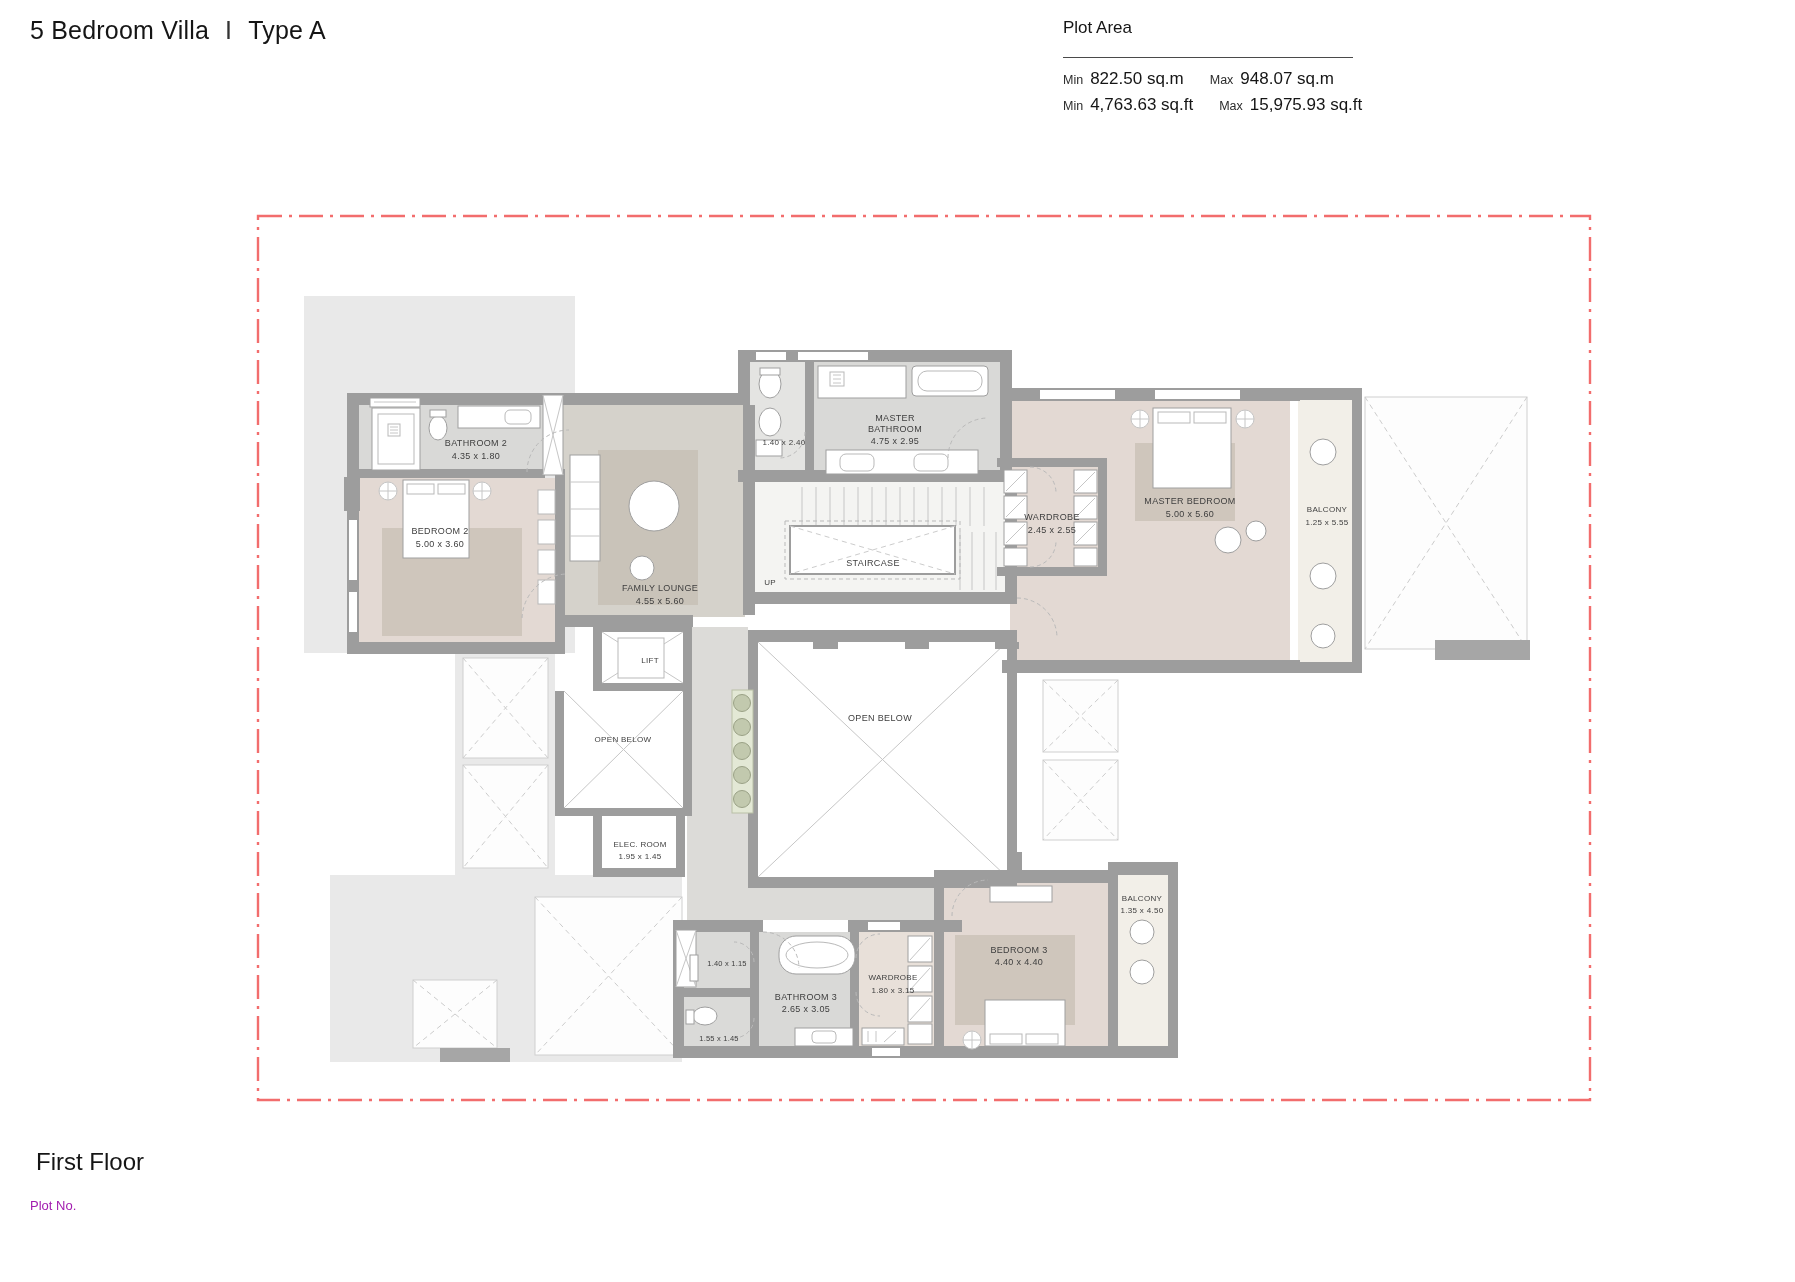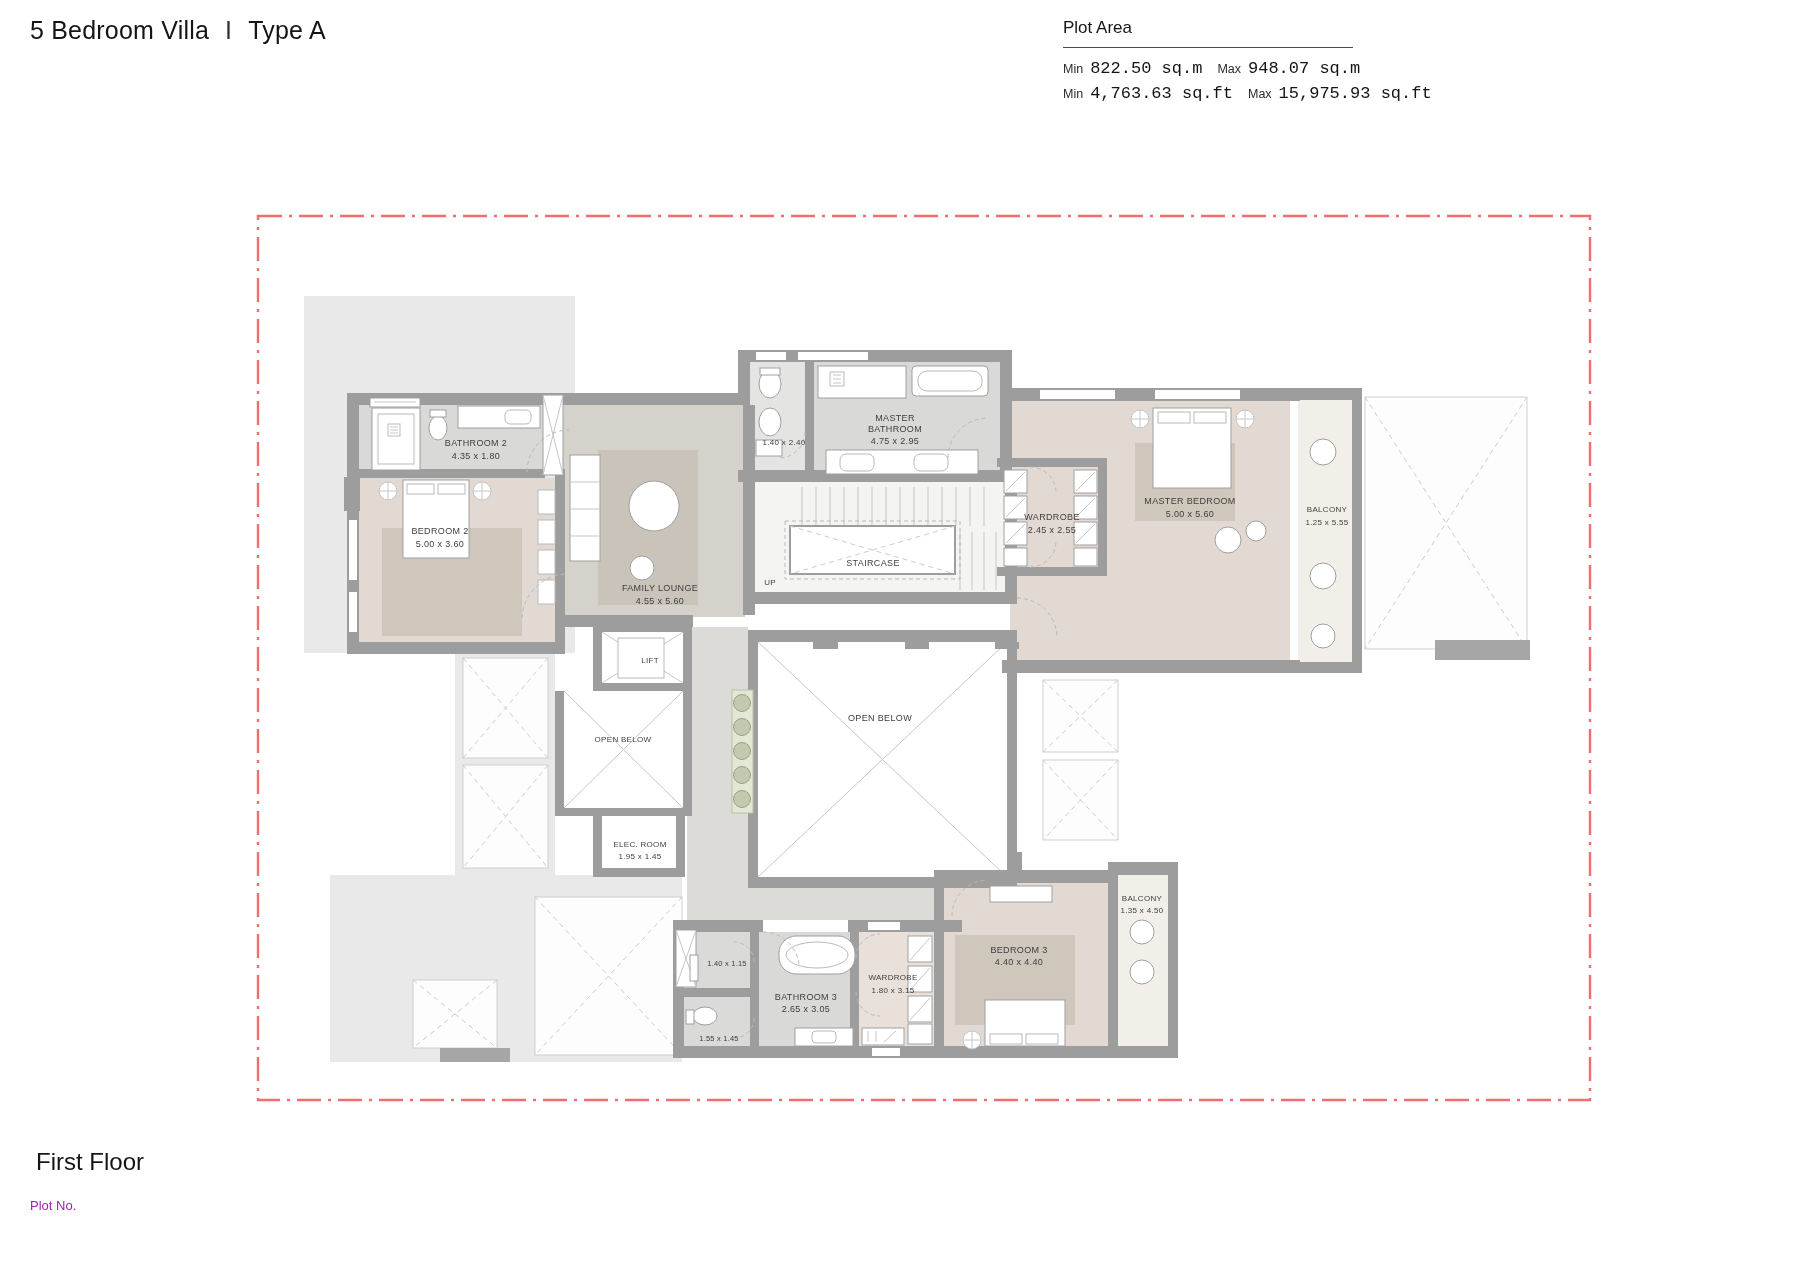--- a/index.html
+++ b/index.html
@@ -3,25 +3,25 @@
 <meta charset="utf-8">
 <style>
   html,body{margin:0;padding:0;background:#ffffff;}
   #stage{position:relative;width:1657px;height:1282px;background:#ffffff;overflow:hidden;
          font-family:"Liberation Sans", sans-serif;color:#111;}
   
   .title{position:absolute;left:30px;top:16px;font-size:25px;letter-spacing:.2px;color:#151515;display:flex;align-items:baseline;gap:16px;}
   .title .sep{font-weight:400;color:#333;}
   .areas{position:absolute;top:18px;font-size:17px;}
   .areas h3{margin:0 0 11px 0;font-size:17px;font-weight:400;color:#151515;
-            border-bottom:1.4px solid #4a4a4a;padding-bottom:9px;}
-  .arow{display:flex;gap:15px;margin-top:6px;}
+            border-bottom:1.4px solid #4a4a4a;padding-bottom:19px;}
+  .arow{display:flex;gap:26px;margin-top:6px;}
   .apair{display:flex;align-items:baseline;gap:7px;}
   .alab{font-size:12.5px;color:#2c2c2c;}
-  .aval{font-size:17px;color:#151515;white-space:nowrap;font-family:Liberation Mono, monospace;}
+  .aval{font-size:17px;color:#151515;white-space:nowrap;}
   #plotArea{left:1063px;width:290px;}
   #saleable{left:1432px;width:104px;}
   #saleable .aval{display:block;margin-top:6px;}
   
   .floorName{position:absolute;left:36px;top:1148px;font-size:24px;color:#151515;}
   .plotNoLab{position:absolute;left:30px;top:1198px;font-size:13px;color:#a21caf;}
   .plotNos{position:absolute;left:30px;top:1228px;font-size:17px;color:#151515;}
   
   svg text{font-family:"Liberation Sans", sans-serif;}
   .wall{fill:#9d9d9d;}

